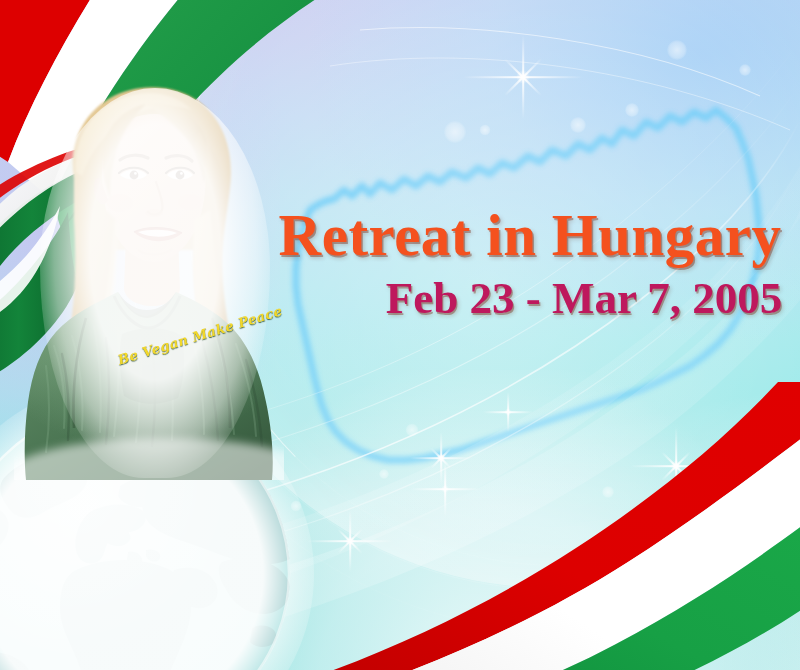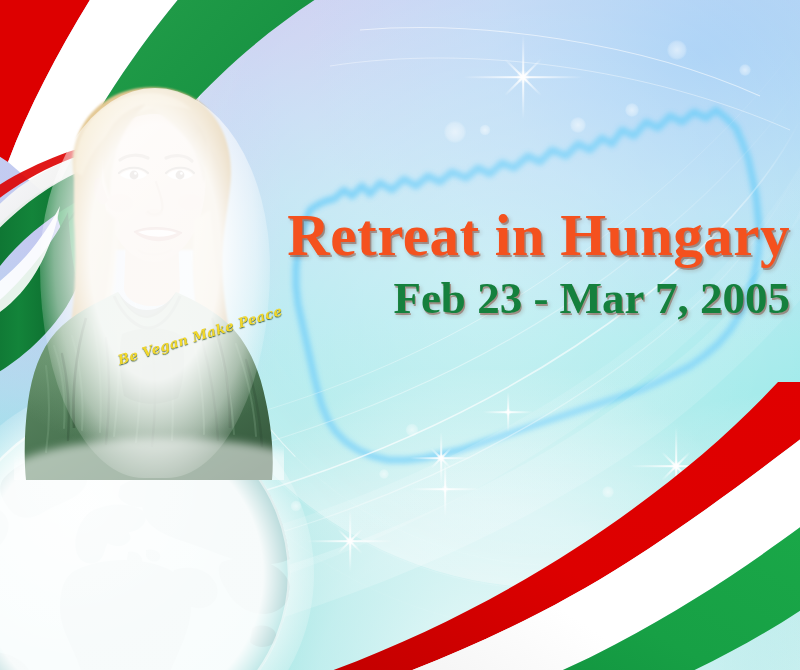--- a/index.html
+++ b/index.html
@@ -157,42 +157,42 @@
     background: radial-gradient(ellipse at 50% 42%,
        rgba(255,255,255,0.92) 40%, rgba(255,255,255,0.50) 62%, rgba(255,255,255,0) 78%);
   }
 
   
   .title-block {
     position: absolute;
     left: 270px;
     top: 206px;
     width: 520px;
-    text-align: right;
+    text-align: center;
   }
   .title-main {
     font-family: "Liberation Serif", serif;
     font-weight: bold;
     font-size: 59px;
     line-height: 1.0;
     letter-spacing: 0.5px;
     color: #F4511E;
     text-shadow:
        1.5px 2px 0 rgba(120,35,10,0.38),
        2.5px 3px 4px rgba(90,30,10,0.22);
     white-space: nowrap;
   }
   .title-sub {
     font-family: "Liberation Serif", serif;
     font-weight: bold;
     font-size: 45px;
     line-height: 1.0;
     margin-top: 11px;
     margin-left: 108px;
-    color: #15803d;
+    color: #be185d;
     text-shadow:
        1.2px 1.8px 0 rgba(120,35,10,0.38),
        2px 2.6px 4px rgba(90,30,10,0.22);
     white-space: nowrap;
   }
 
   .shirt-text {
     position: absolute;
     left: 118px;
     top: 352px;

